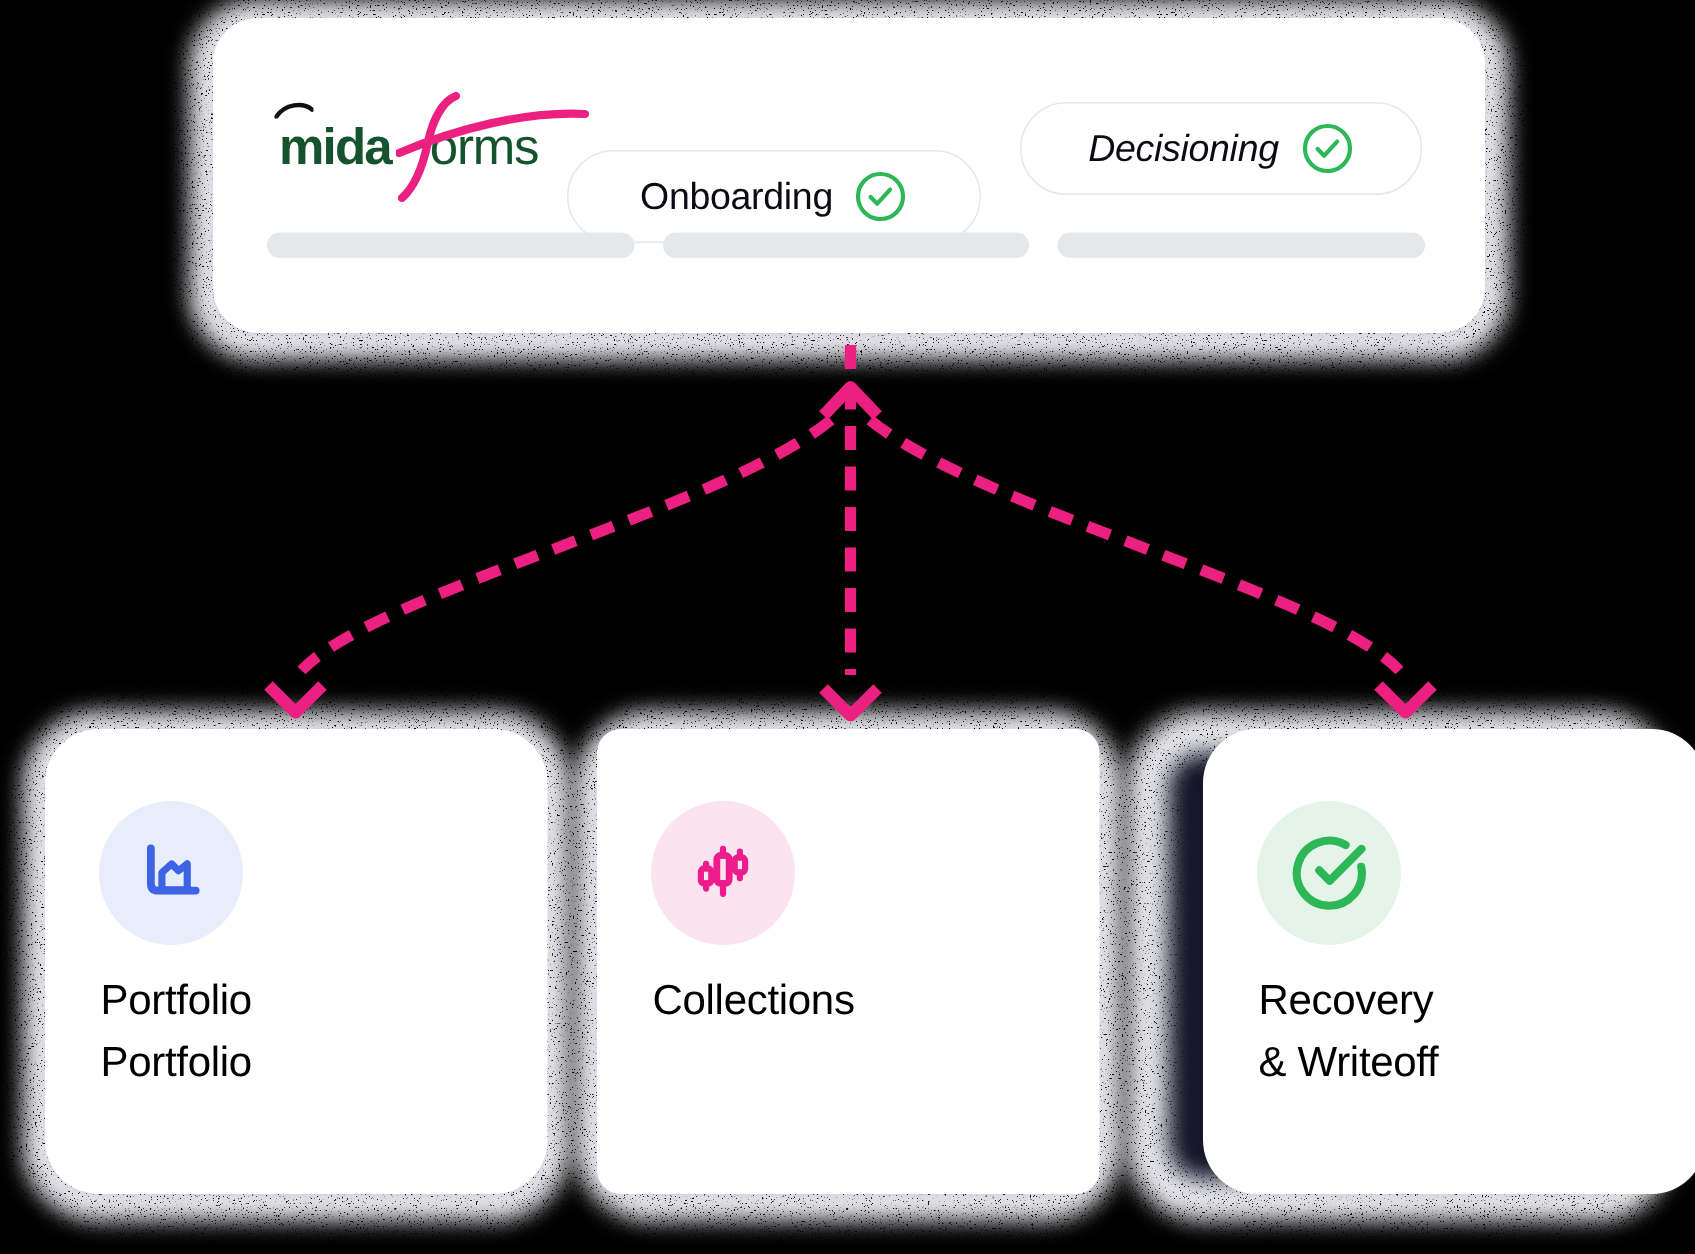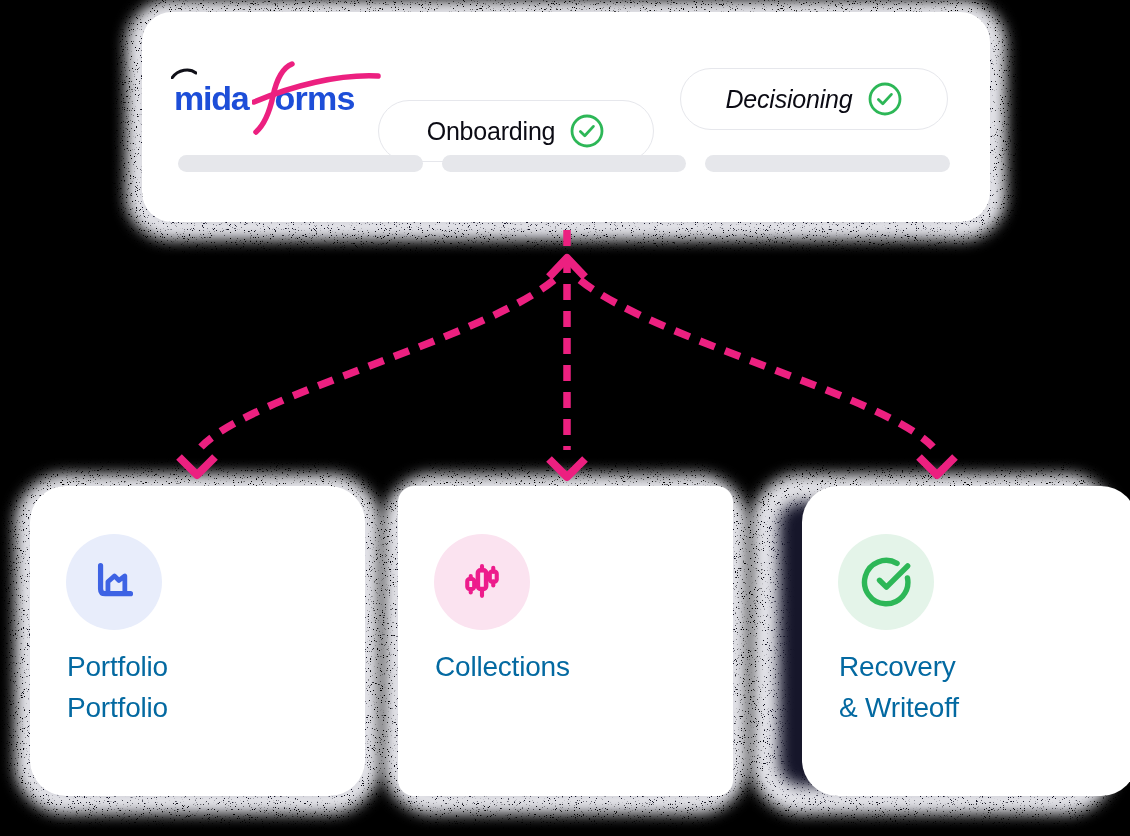--- a/index.html
+++ b/index.html
@@ -10,24 +10,24 @@
   .arrow-svg{z-index:3;}
 
   .card{position:absolute;background:#fff;z-index:2;}
   .top-card{left:142px;top:12px;width:848px;height:210px;border-radius:30px;}
   .module-card{top:486px;width:335px;height:310px;border-radius:36px;cursor:pointer;}
   .module-card.c1{left:30px;}
   .module-card.c2{left:398px;border-radius:16px;}
   .module-card.c3{left:766px;margin-left:36px;}
 
   
-  .logo{position:absolute;left:32px;top:62px;height:48px;display:flex;align-items:center;
-        color:#1d4ed8;font-size:34px;line-height:48px;}
+  .logo{position:absolute;left:44px;top:62px;height:48px;display:flex;align-items:center;
+        color:#14532d;font-size:34px;line-height:48px;}
   .logo .mida{font-weight:700;letter-spacing:-1.2px;position:relative;}
-  .logo .orms{font-weight:700;letter-spacing:-0.8px;margin-left:26px;}
+  .logo .orms{font-weight:400;letter-spacing:-0.8px;margin-left:26px;}
   .logo .swash{position:absolute;left:78px;top:-16px;width:130px;height:78px;}
   .logo .m-accent{position:absolute;left:-3px;top:-7px;width:26px;height:12px;}
 
   
   .pill{position:absolute;top:56px;height:62px;border:1.5px solid #E6E7EC;border-radius:31px;
         background:#fff;display:flex;align-items:center;justify-content:center;gap:14px;
         box-sizing:border-box;cursor:pointer;}
   .pill.p1{left:236px;width:276px;margin-top:32px;}
   .pill.p2{left:538px;width:268px;font-style:italic;}
   .pill-label{font-size:25px;font-weight:500;color:#0B0B14;letter-spacing:-0.2px;}
@@ -36,21 +36,21 @@
   .skeleton-row{position:absolute;left:36px;right:40px;top:143px;display:flex;gap:19px;}
   .skeleton-bar{flex:1;height:17px;border-radius:9px;background:#E6E7EB;}
 
   
   .icon-circle{position:absolute;left:36px;top:48px;width:96px;height:96px;border-radius:50%;
                display:flex;align-items:center;justify-content:center;}
   .icon-circle.blue{background:#E8EDFB;}
   .icon-circle.pink{background:#FBE3F0;}
   .icon-circle.green{background:#E4F4E9;}
   .card-title{position:absolute;left:37px;top:160px;font-size:28px;line-height:41px;
-              font-weight:400;color:#0369a1;letter-spacing:-0.2px;}
+              font-weight:400;color:#000000;letter-spacing:-0.2px;}
 </style>
 </head>
 <body>
 
 <div class="stage">
 
   <svg class="bg-svg" width="1130" height="836" viewBox="0 0 1130 836">
     <defs>
       <filter id="grain" x="-20%" y="-20%" width="140%" height="140%">
         <feGaussianBlur in="SourceAlpha" stdDeviation="7" result="soft"></feGaussianBlur>

